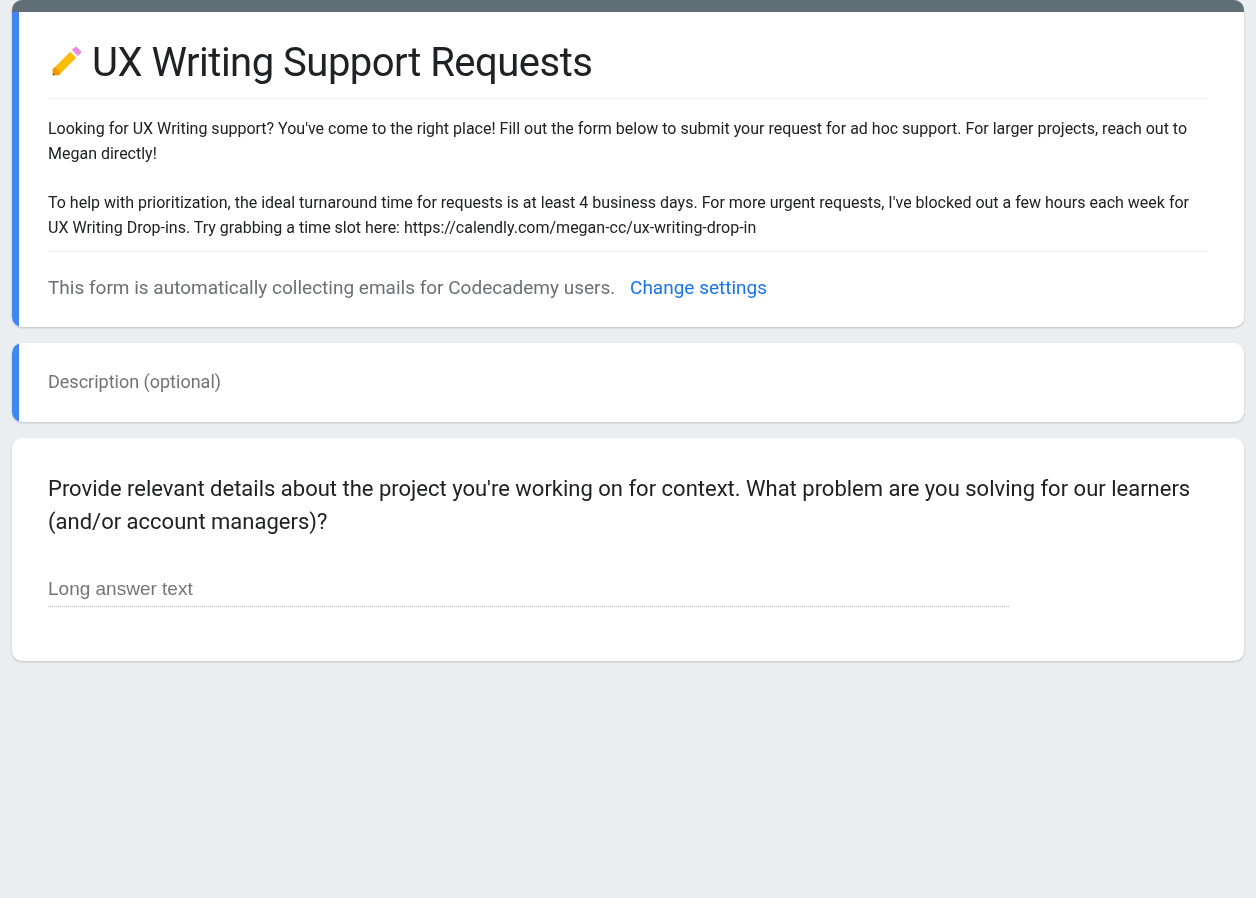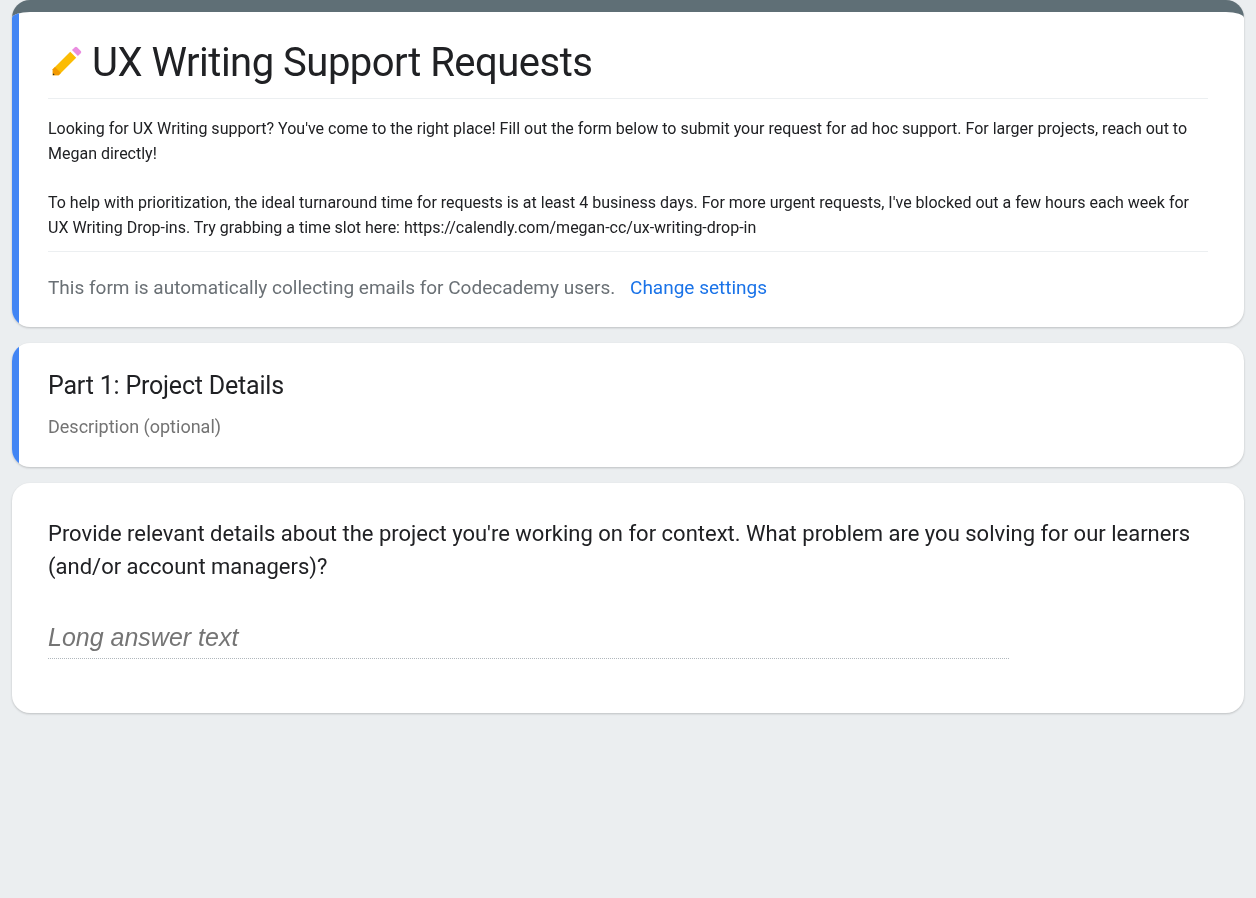--- a/index.html
+++ b/index.html
@@ -10,21 +10,21 @@
     font-family: -apple-system, BlinkMacSystemFont, "Segoe UI", Roboto, Arial, sans-serif;
     color: #202124;
   }
   .page {
     padding: 0 12px 24px 12px;
     max-width: 1256px;
     margin: 0 auto;
   }
   .card {
     background: #fff;
-    border-radius: 18px;
+    border-radius: 10px;
     box-shadow: 0 1px 2px rgba(0,0,0,0.12), 0 1px 3px rgba(0,0,0,0.08);
     margin-bottom: 16px;
     position: relative;
     overflow: hidden;
   }
   .card .inner {
     padding: 28px 36px;
   }
   .header-card {
     border-top: 12px solid #5f6f76;
@@ -87,26 +87,25 @@
   .question-text {
     font-size: 22px;
     line-height: 1.5;
     margin: 0 0 36px 0;
     color: #202124;
   }
   .answer-input {
     width: 82%;
     border: none;
     border-bottom: 1px dotted #b0b7bc;
-    font-size: 25px;
+    font-size: 19px;
     color: #7f1d1d;
     padding: 4px 0 6px 0;
     background: transparent;
     outline: none;
-    font-style: italic;
   }
   .question-card .inner {
     padding: 34px 24px 54px 36px;
   }
 </style>
 </head>
 <body>
 
 <div class="page">
 
@@ -129,21 +128,20 @@
       <div class="email-row">
         <span>This form is automatically collecting emails for Codecademy users.</span>
         <span class="email-link">Change settings</span>
       </div>
     </div>
   </div>
 
   <div class="card section-card">
     <div class="left-accent"></div>
     <div class="inner">
-      <h2 class="section-title">Part 1: Project Details</h2>
       <span class="section-desc">Description (optional)</span>
     </div>
   </div>
 
   <div class="card question-card">
     <div class="inner">
       <div class="question-text">Provide relevant details about the project you're working on for context. What problem are you solving for our learners (and/or account managers)?</div>
       <input type="text" class="answer-input" disabled="" placeholder="Long answer text" style="">
     </div>
   </div>

